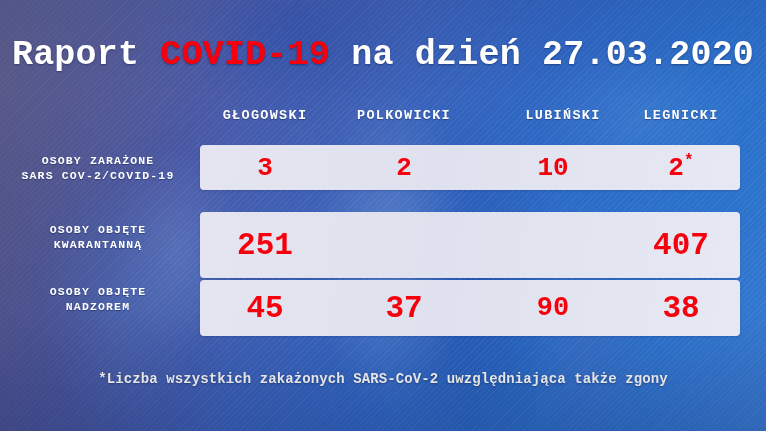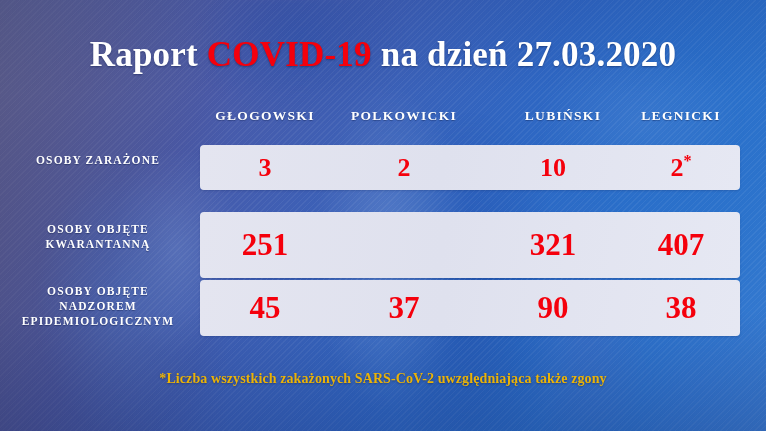--- a/index.html
+++ b/index.html
@@ -5,21 +5,21 @@
   html, body {
     margin: 0;
     padding: 0;
     background: #2a3a6e;
   }
   #infographic {
     position: relative;
     width: 766px;
     height: 431px;
     overflow: hidden;
-    font-family: Liberation Serif, serif;
+    font-family: Liberation Mono, monospace;
     background: #3b56a0;
   }
 
   
   .bg-base {
     position: absolute;
     inset: 0;
     background:
       linear-gradient(118deg,
         #6b6f9e 0%,
@@ -145,21 +145,21 @@
   }
 
   .footnote {
     position: absolute;
     left: 0;
     right: 0;
     top: 371px;
     text-align: center;
     font-size: 14px;
     font-weight: bold;
-    color: #eab308;
+    color: #e5e5e5;
     letter-spacing: 0.1px;
     white-space: nowrap;
     text-shadow: 0 1px 2px rgba(10,25,70,0.45);
   }
 </style>
 </head>
 <body>
 
 <div id="infographic">
 
@@ -177,48 +177,47 @@
     <div class="col-headers" id="col-headers">
         <div class="col-header" style="left: 65px;">GŁOGOWSKI</div>
         <div class="col-header" style="left: 204px;">POLKOWICKI</div>
         <div class="col-header" style="left: 353px; padding-left: 20px;">LUBIŃSKI</div>
         <div class="col-header" style="left: 481px;">LEGNICKI</div>
       </div>
 
     <div id="row-labels">
         <div class="row-label" style="top: 152.5px;">
           <div>OSOBY ZARAŻONE</div>
+          <div>SARS COV-2/COVID-19</div>
         </div>
         <div class="row-label" style="top: 222px;">
           <div>OSOBY OBJĘTE</div>
           <div>KWARANTANNĄ</div>
         </div>
         <div class="row-label" style="top: 283.5px;">
           <div>OSOBY OBJĘTE</div>
           <div>NADZOREM</div>
-          <div>EPIDEMIOLOGICZNYM</div>
         </div>
       </div>
 
     <div id="bars">
         <div class="bar" style="top: 145px; height: 45px;">
           <div class="val" style="left: 65px; font-size: 26px;"><span>3</span></div>
           <div class="val" style="left: 204px; font-size: 26px;"><span>2</span></div>
           <div class="val" style="left: 353px; font-size: 26px;"><span>10</span></div>
           <div class="val" style="left: 481px; font-size: 26px;"><span>2</span><span class="star">*</span></div>
         </div>
         <div class="bar" style="top: 212px; height: 66px;">
           <div class="val" style="left: 65px; font-size: 31px;"><span>251</span></div>
-          <div class="val" style="left: 353px; font-size: 31px;"><span>321</span></div>
           <div class="val" style="left: 481px; font-size: 31px;"><span>407</span></div>
         </div>
         <div class="bar" style="top: 280px; height: 56px;">
           <div class="val" style="left: 65px; font-size: 31px;"><span>45</span></div>
           <div class="val" style="left: 204px; font-size: 31px;"><span>37</span></div>
-          <div class="val" style="left: 353px; font-size: 31px;"><span>90</span></div>
+          <div class="val" style="left: 353px; font-size: 27px;"><span>90</span></div>
           <div class="val" style="left: 481px; font-size: 31px;"><span>38</span></div>
         </div>
       </div>
 
     <div class="footnote">*Liczba wszystkich zakażonych SARS-CoV-2 uwzględniająca także zgony</div>
 
   </div>
 </div>
 
 </body></html>

